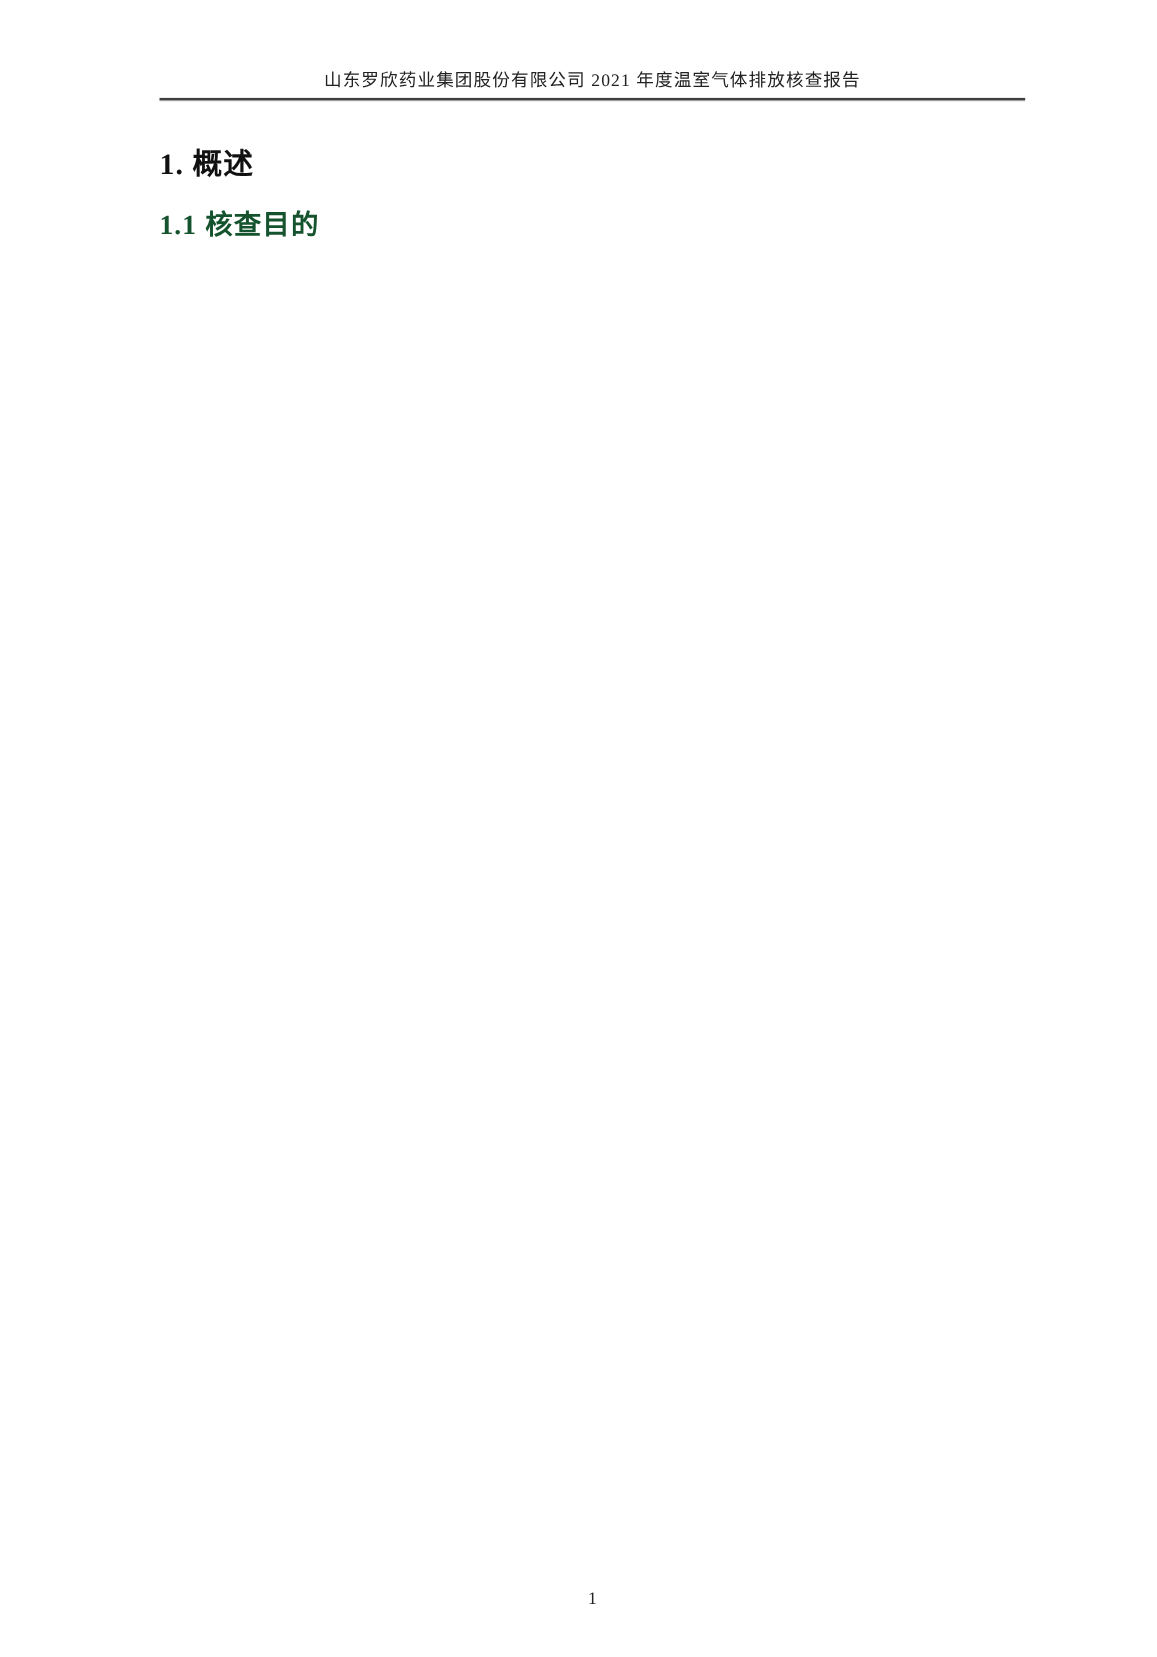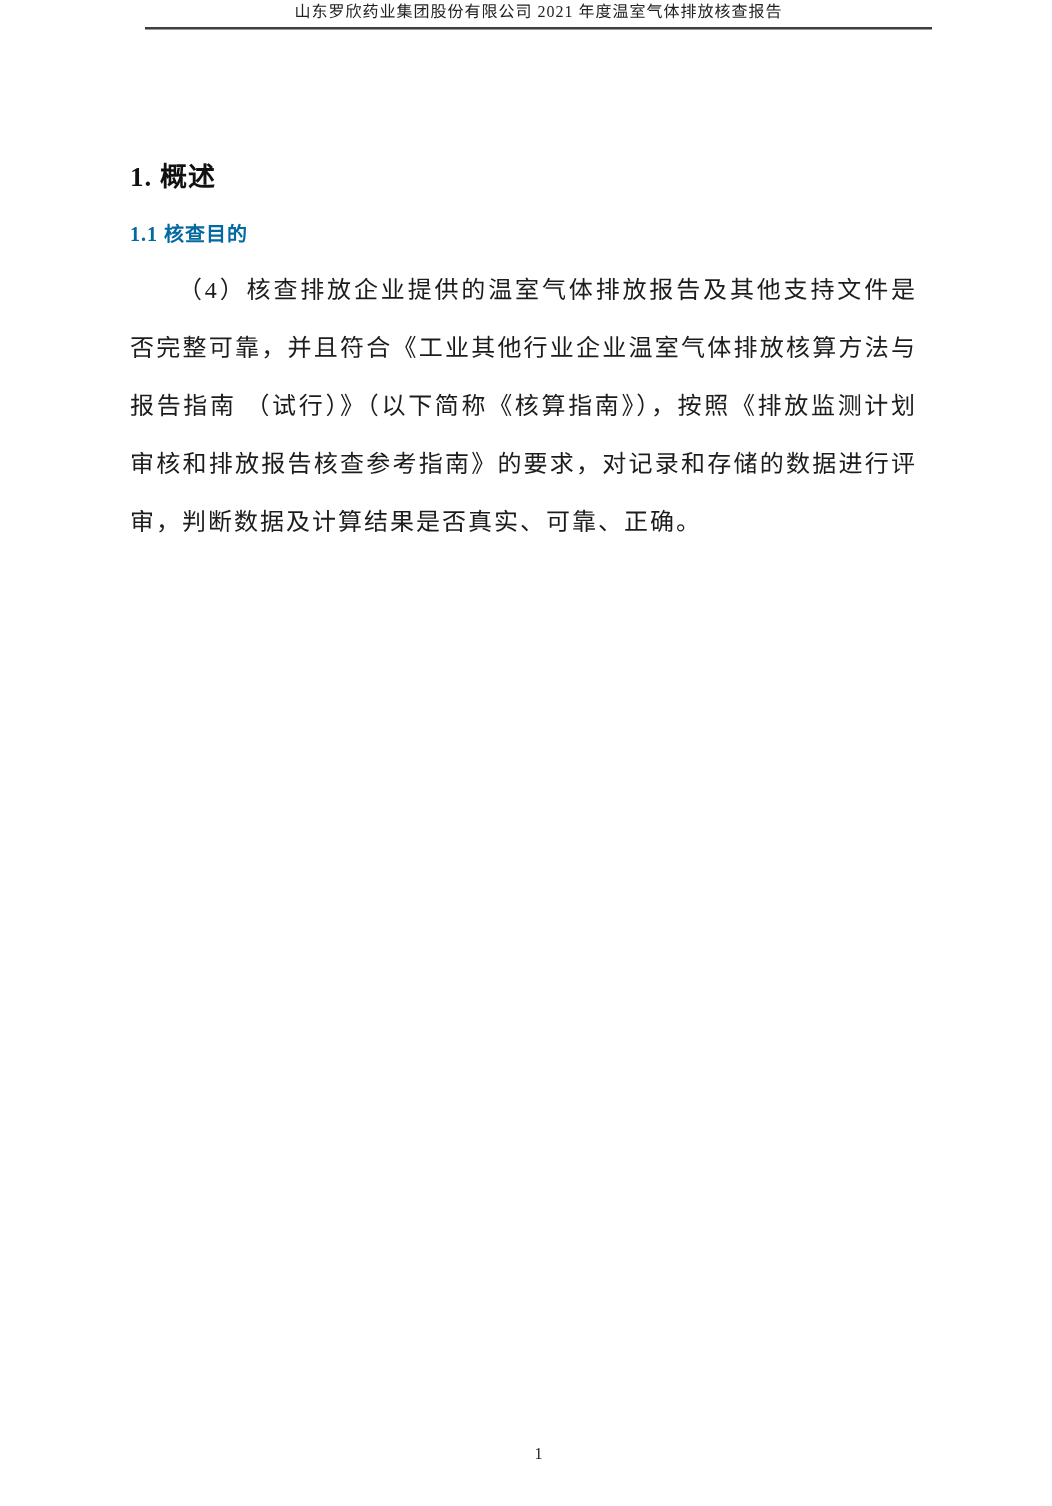--- a/index.html
+++ b/index.html
@@ -17,56 +17,56 @@
     overflow: hidden;
     box-sizing: border-box;
   }
   .running-header {
     position: absolute;
     top: 0;
     left: 145px;
     width: 787px;
   }
   .running-header-text {
+    padding-top: 62px;
     text-align: center;
     font-size: 16px;
     line-height: 23px;
     color: #222222;
     letter-spacing: 1px;
   }
   .header-rule-dark {
     margin-top: 4px;
     height: 2px;
     background: #3f3f3f;
   }
   .header-rule-light {
     height: 1px;
     background: #9a9a9a;
   }
   .content {
     position: absolute;
     top: 133px;
-    left: 130px;
+    left: 145px;
     width: 787px;
-    margin-top: 28px;
   }
   .section-heading {
     margin: 0;
     font-size: 27px;
     font-weight: bold;
     line-height: 32px;
     color: #111111;
     letter-spacing: 1px;
   }
   .subsection-heading {
     margin: 26px 0 0 0;
-    font-size: 20px;
+    font-size: 25px;
     font-weight: bold;
     line-height: 30px;
-    color: #0369a1;
+    color: #14532d;
     letter-spacing: 1px;
   }
   .body-text {
     margin-top: 12px;
   }
   .para {
     margin: 0;
     font-size: 24px;
     line-height: 58px;
     text-align: justify;
@@ -101,21 +101,20 @@
     <div class="header-rule-dark"></div>
     <div class="header-rule-light"></div>
   </div>
 
   <div class="content">
     <h1 class="section-heading">1. 概述</h1>
 
     <h2 class="subsection-heading">1.1 核查目的</h2>
 
     <div class="body-text">
-      <p class="para">（4）核查排放企业提供的温室气体排放报告及其他支持文件是否完整可靠，并且符合《工业其他行业企业温室气体排放核算方法与报告指南 （试行）》（以下简称《核算指南》），按照《排放监测计划审核和排放报告核查参考指南》的要求，对记录和存储的数据进行评审，判断数据及计算结果是否真实、可靠、正确。</p>
     </div>
   </div>
 
   <div class="page-footer">
     <span class="page-number">1</span>
   </div>
 
 </div>
 
 </body></html>

